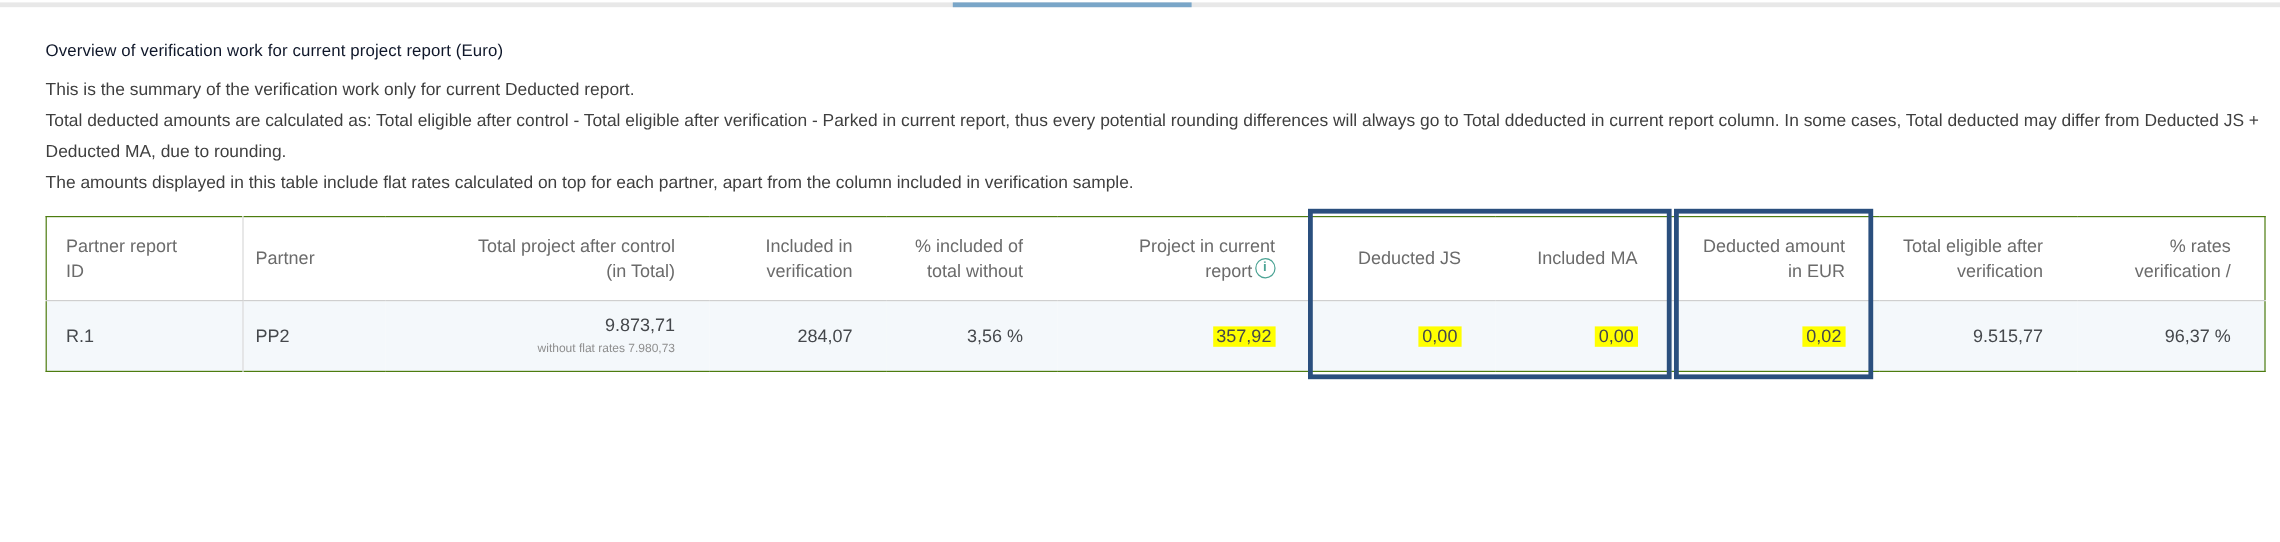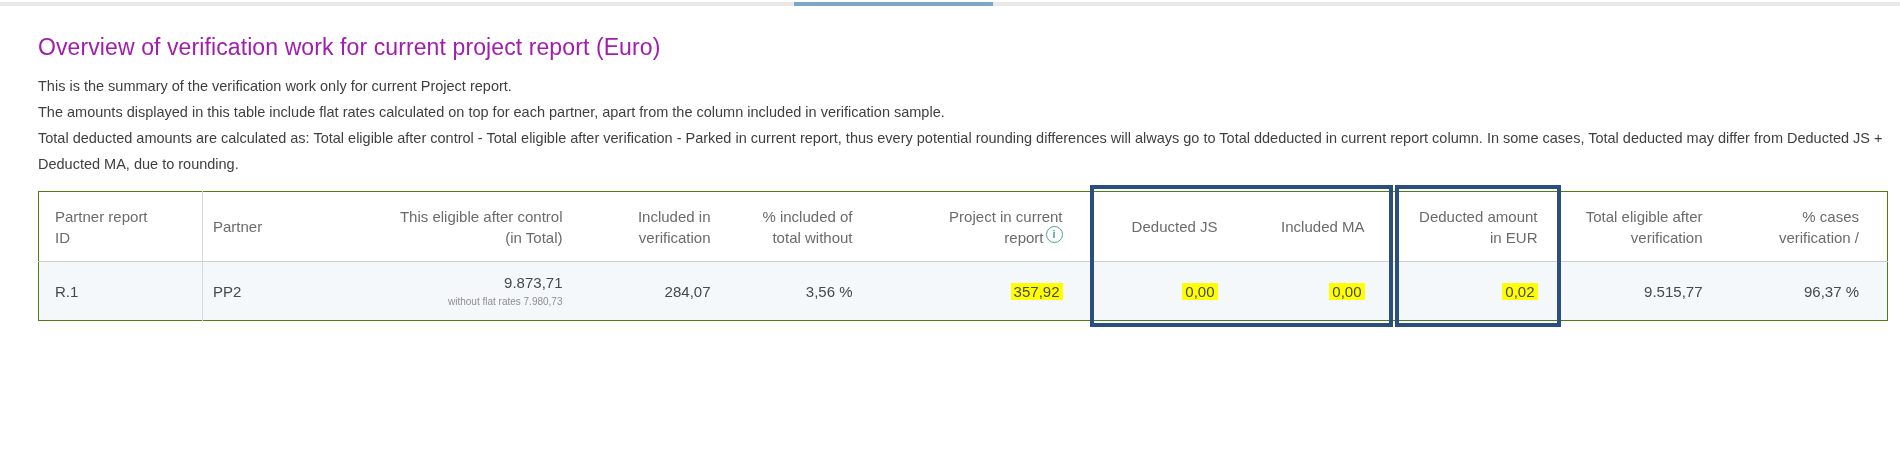--- a/index.html
+++ b/index.html
@@ -17,23 +17,23 @@
     background: #e8e8e8;
   }
   .top-strip-thumb {
     position: absolute; top: 0; left: 794px;
     width: 199px; height: 4px;
     background: #7aa6c8;
   }
   .content { padding: 0 0 0 38px; }
   h1.page-title {
     margin: 34px 15px 12px 0;
-    font-size: 23px;
+    font-size: 14px;
     font-weight: 400;
-    color: #a21caf;
+    color: #0f172a;
     letter-spacing: 0.1px;
   }
   .desc {
     margin: 0;
     width: 1850px;
     font-size: 14.5px;
     line-height: 26px;
     color: #3f3f3f;
   }
   
@@ -117,23 +117,23 @@
 </style>
 </head>
 <body>
 
 <div class="top-strip">
   <div class="top-strip-thumb"></div>
 </div>
 
 <div class="content">
   <h1 class="page-title">Overview of verification work for current project report (Euro)</h1>
-  <p class="desc">This is the summary of the verification work only for current Project report.</p>
+  <p class="desc">This is the summary of the verification work only for current Deducted report.</p>
+  <p class="desc">Total deducted amounts are calculated as: Total eligible after control - Total eligible after verification - Parked in current report, thus every potential rounding differences will always go to Total ddeducted in current report column. In some cases, Total deducted may differ from Deducted JS + Deducted MA, due to rounding.</p>
   <p class="desc">The amounts displayed in this table include flat rates calculated on top for each partner, apart from the column included in verification sample.</p>
-  <p class="desc">Total deducted amounts are calculated as: Total eligible after control - Total eligible after verification - Parked in current report, thus every potential rounding differences will always go to Total ddeducted in current report column. In some cases, Total deducted may differ from Deducted JS + Deducted MA, due to rounding.</p>
 </div>
 
 <div class="table-wrap">
   <table class="overview">
     <colgroup>
       <col style="width:164px">
         <col style="width:118px">
         <col style="width:270px">
         <col style="width:148px">
       <col style="width:142px">
@@ -147,21 +147,21 @@
     <thead>
       <tr>
         <th class="left c1">
           <span>Partner report</span><br>
           <span>ID</span>
         </th>
         <th class="left c2">
           <span>Partner</span>
         </th>
         <th>
-          <span>This eligible after control</span><br>
+          <span>Total project after control</span><br>
           <span>(in Total)</span>
         </th>
         <th>
           <span>Included in</span><br>
           <span>verification</span>
         </th>
         <th>
           <span>% included of</span><br>
           <span>total without</span>
         </th>
@@ -177,21 +177,21 @@
         </th>
         <th>
           <span>Deducted amount</span><br>
           <span>in EUR</span>
         </th>
         <th>
           <span>Total eligible after</span><br>
           <span>verification</span>
         </th>
         <th>
-          <span>% cases</span><br>
+          <span>% rates</span><br>
           <span>verification /</span>
         </th>
       </tr>
     </thead>
     <tbody>
       <tr class="data-row-0">
         <td class="left c1">R.1</td>
         <td class="left c2">PP2</td>
         <td>
           <span>9.873,71</span>

